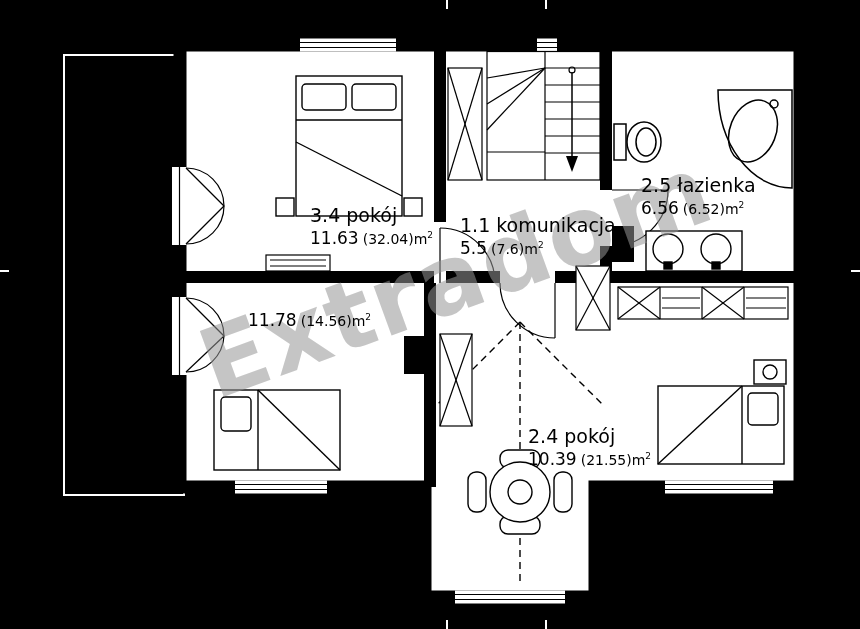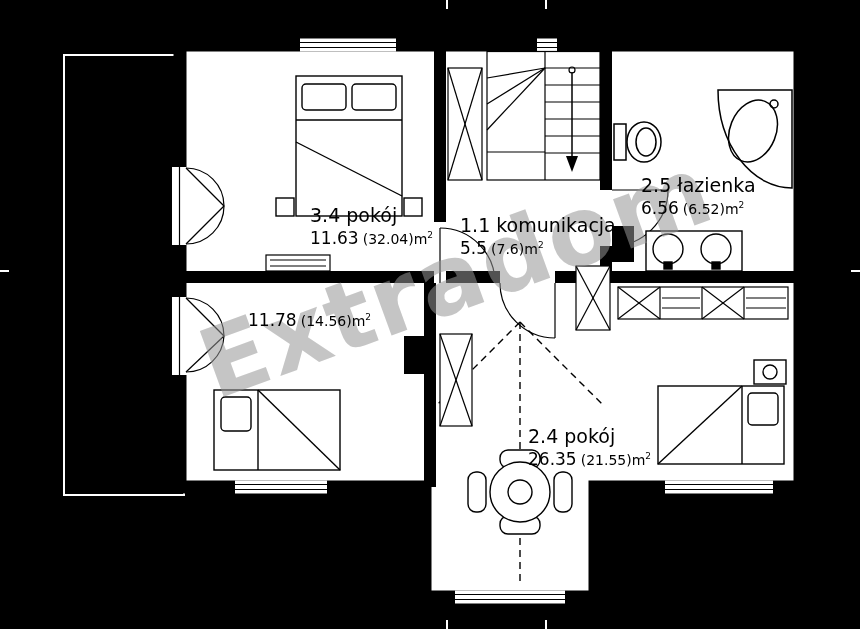--- a/index.html
+++ b/index.html
@@ -249,16 +249,16 @@
   <div class="room-name">2.5 łazienka</div>
   <div class="room-area"><span class="num">6.56</span><span class="alt"><span>(6.52)m</span><sup>2</sup></span></div>
 </div>
 
 <div class="room-label" style="left:248px;top:310px;">
   <div class="room-area"><span class="num">11.78</span><span class="alt"><span>(14.56)m</span><sup>2</sup></span></div>
 </div>
 
 <div class="room-label" style="left:528px;top:390px;margin-top:35px;">
   <div class="room-name">2.4 pokój</div>
-  <div class="room-area"><span class="num">26.35</span><span class="alt"><span>(21.55)m</span><sup>2</sup></span></div>
+  <div class="room-area"><span class="num">10.39</span><span class="alt"><span>(21.55)m</span><sup>2</sup></span></div>
 </div>
 
 </div>
 
 </body></html>

